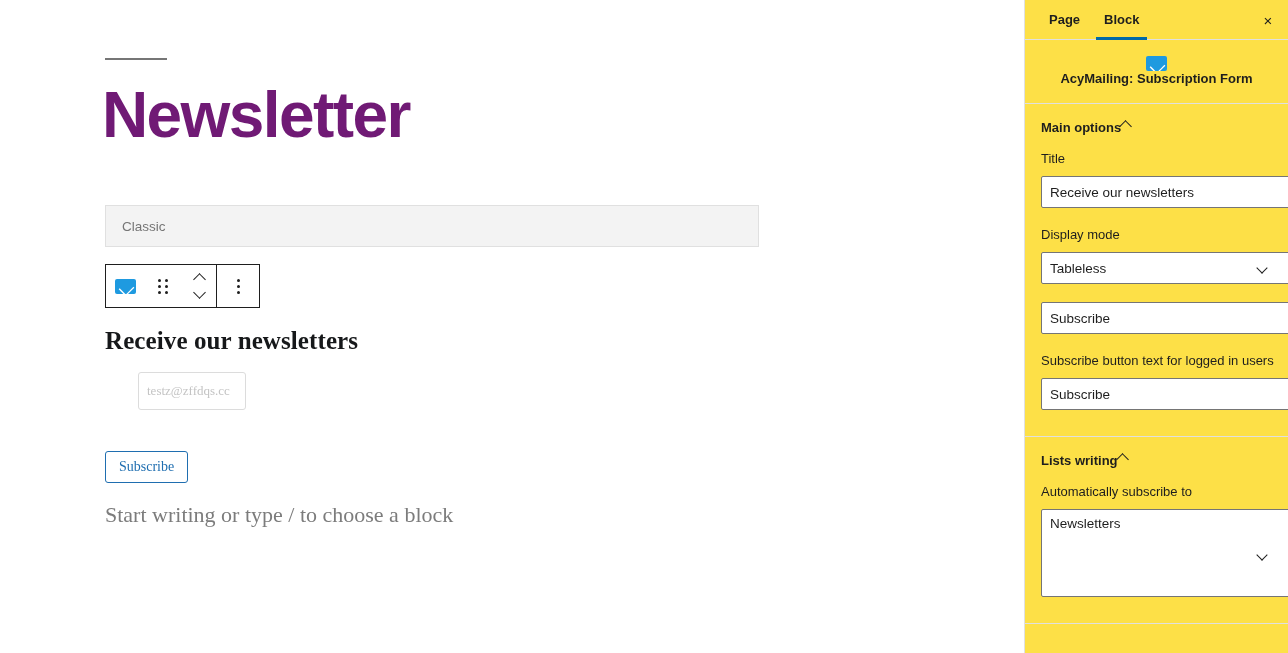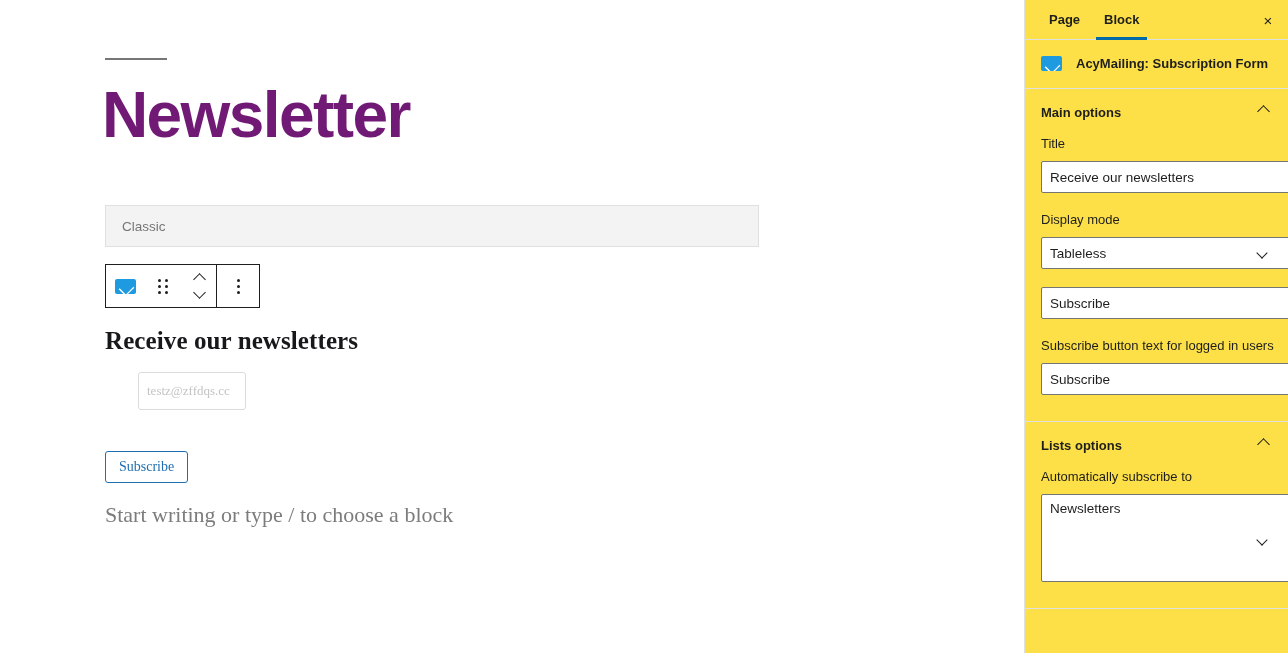--- a/index.html
+++ b/index.html
@@ -282,40 +282,40 @@
     border: none;
     cursor: pointer;
     font-size: 15px;
     color: #1e1e1e;
     line-height: 1;
   }
 
   .sb-blockcard {
     display: flex;
     align-items: center;
-    gap: 14px;
     padding: 16px 16px 17px;
     border-bottom: 1px solid #e0e0e0;
+    flex-direction: column;
   }
   .sb-blockcard .env-icon { flex: 0 0 auto; }
   .sb-blockcard-title {
     font-size: 13px;
     font-weight: 600;
     color: #1e1e1e;
     white-space: nowrap;
   }
 
   .panel {
     border-bottom: 1px solid #e0e0e0;
     padding: 0 16px 22px;
   }
   .panel-header {
     display: flex;
     align-items: center;
-    justify-content: space-between;
+    justify-content: flex-start;
     height: 46px;
     cursor: pointer;
   }
   .panel-title {
     font-size: 13px;
     font-weight: 600;
     color: #1e1e1e;
   }
   .panel-chev {
     width: 9px; height: 9px;
@@ -489,21 +489,21 @@
       </div>
 
       <div class="field">
         <label class="field-label">Subscribe button text for logged in users</label>
         <input class="field-input" type="text" value="Subscribe" style="">
       </div>
     </div>
 
     <div class="panel">
       <div class="panel-header">
-        <span class="panel-title">Lists options</span>
+        <span class="panel-title">Lists writing</span>
         <span class="panel-chev"></span>
       </div>
 
       <div class="field">
         <label class="field-label">Automatically subscribe to</label>
         <div class="listbox-wrap">
           <div class="listbox">
             <div class="listbox-option">Newsletters</div>
           </div>
           <span class="listbox-chev"></span>

